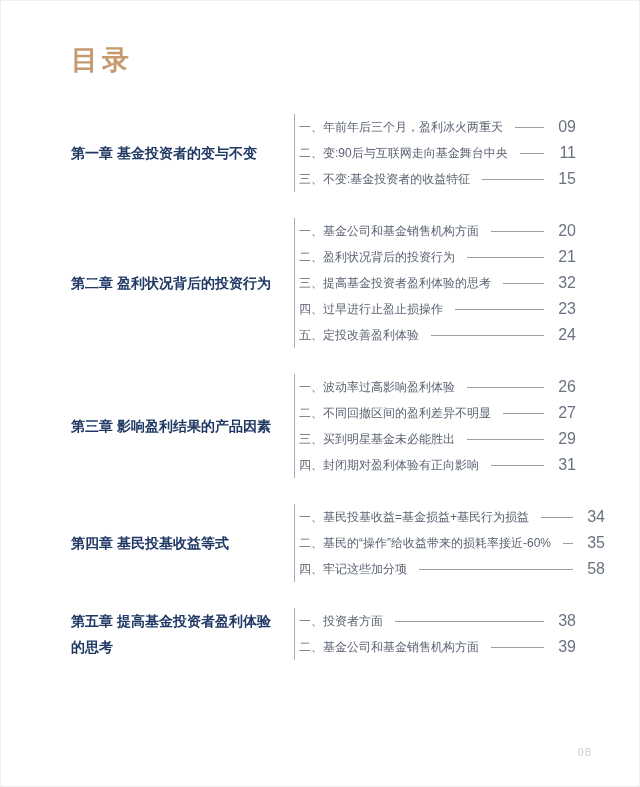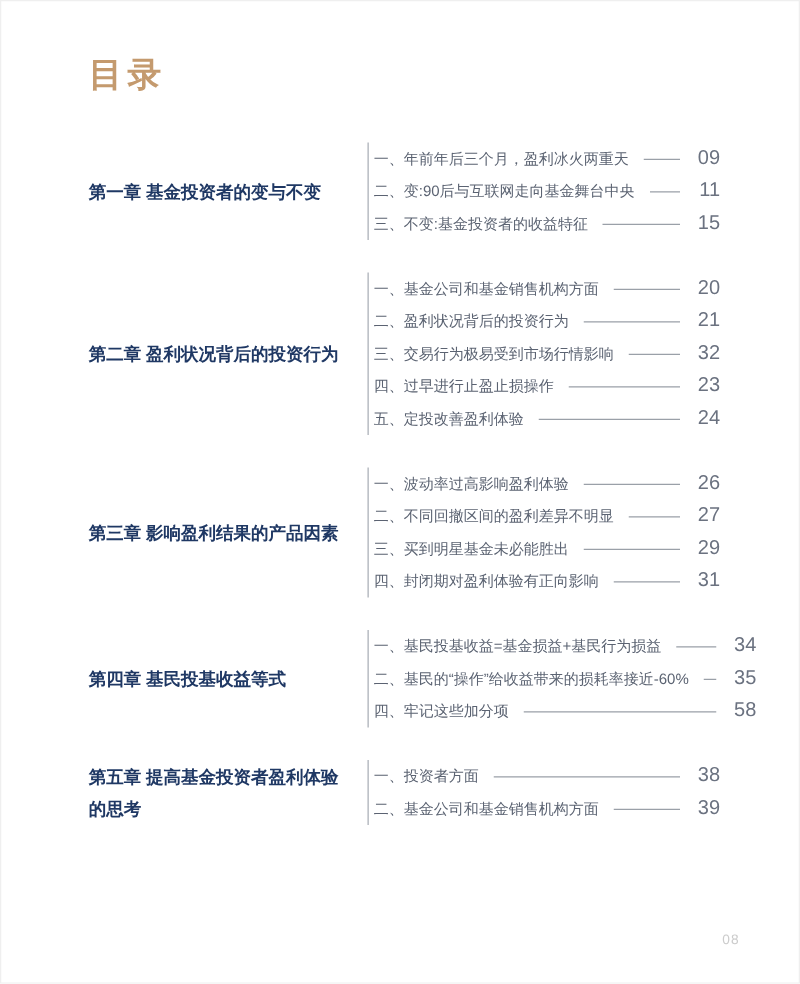--- a/index.html
+++ b/index.html
@@ -112,21 +112,21 @@
         <span class="item-label">一、基金公司和基金销售机构方面</span>
         <span class="leader"></span>
         <span class="item-page">20</span>
       </div>
       <div class="item">
         <span class="item-label">二、盈利状况背后的投资行为</span>
         <span class="leader"></span>
         <span class="item-page">21</span>
       </div>
       <div class="item">
-        <span class="item-label">三、交易行为极易受到市场行情影响</span>
+        <span class="item-label">三、提高基金投资者盈利体验的思考</span>
         <span class="leader"></span>
         <span class="item-page">32</span>
       </div>
       <div class="item">
         <span class="item-label">四、过早进行止盈止损操作</span>
         <span class="leader"></span>
         <span class="item-page">23</span>
       </div>
       <div class="item">
         <span class="item-label">五、定投改善盈利体验</span>

